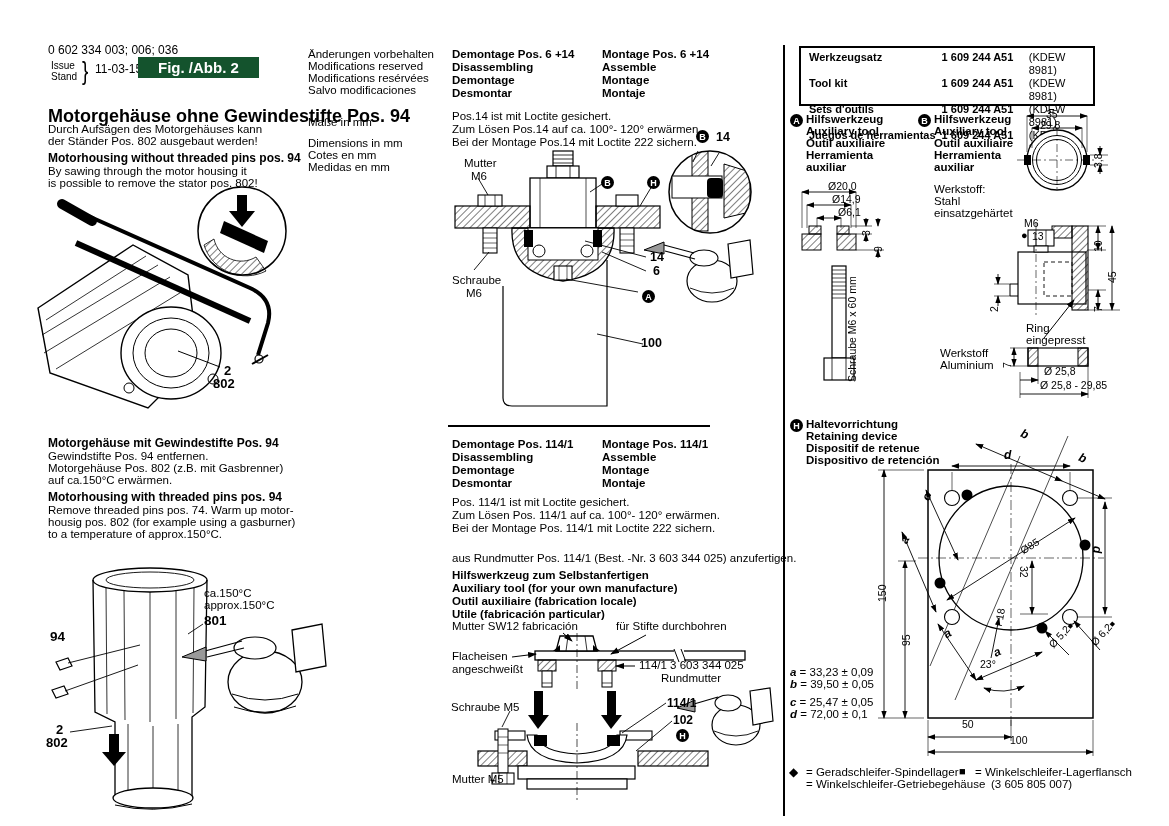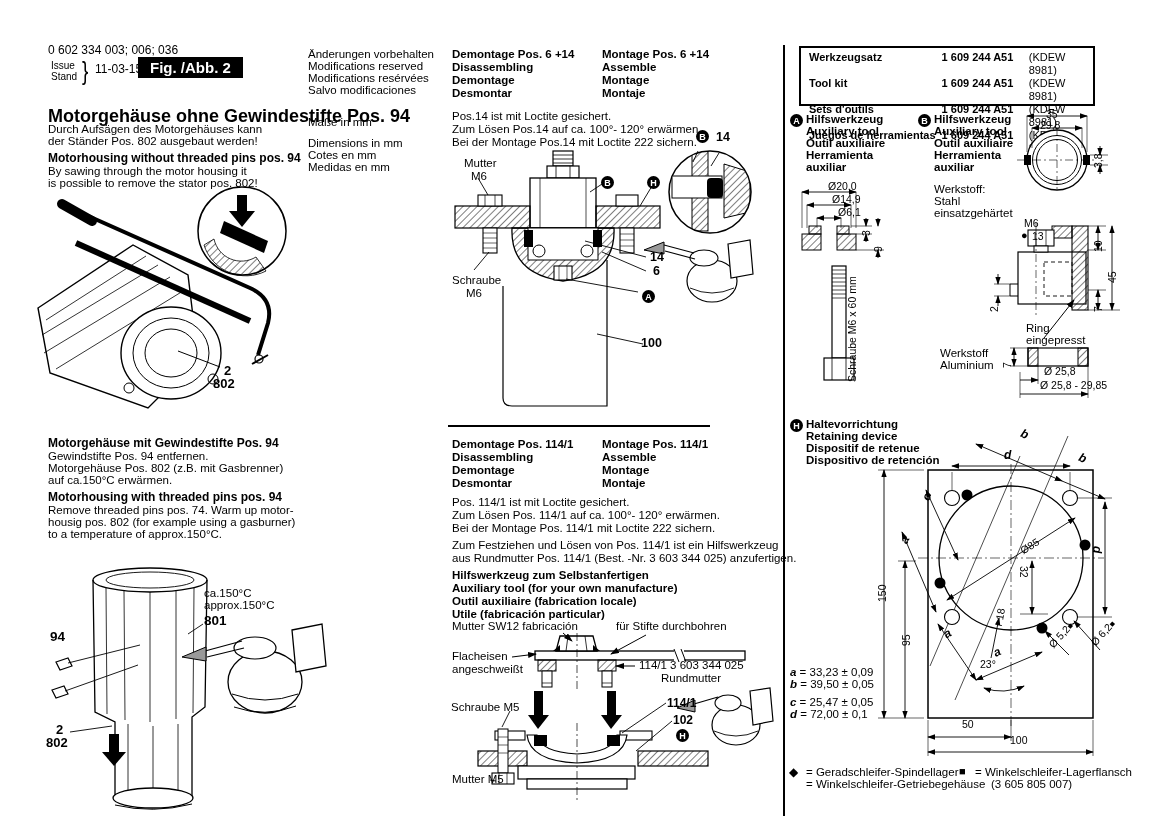--- a/index.html
+++ b/index.html
@@ -6,21 +6,21 @@
   body { background:#e8e8e8; font-family:"Liberation Sans", sans-serif; color:#000; }
   .page { position:relative; width:1169px; height:826px; background:#ffffff; overflow:hidden; margin:0 auto; }
   .abs { position:absolute; }
   .t  { font-size:11.5px; line-height:12.5px; white-space:nowrap; }
   .b  { font-weight:bold; }
   .i  { font-style:italic; }
   .xs { font-size:10px; }
   .pos { font-weight:bold; font-size:13px; }
   .dim { font-size:10.5px; white-space:nowrap; }
   .rot { transform-origin:0 0; white-space:nowrap; }
-  .badge-fig { background:#000000; color:#fff; font-weight:bold; font-size:15px; padding:2px 12px; }
+  .badge-fig { background:#14532d; color:#fff; font-weight:bold; font-size:15px; padding:2px 20px; }
   .cbadge { display:flex; align-items:center; justify-content:center; width:13px; height:13px;
             border-radius:50%; background:#000; color:#fff; font-size:9px; font-weight:bold; }
   .vline { background:#000; width:2px; }
   .hline { background:#000; height:2px; }
   .tkbox { border:2px solid #000; width:296px; height:60px; padding:3px 0 0 8px; }
   .tkrow { display:flex; font-size:11px; line-height:13px; }
   .tkrow .lab { width:140px; font-weight:bold; }
   .tkrow .num { width:92px; font-weight:bold; }
   .tkrow .code { }
   svg { position:absolute; overflow:visible; }
@@ -252,21 +252,20 @@
   <div class="t abs b" style="left:452px;top:451px">Disassembling</div>
   <div class="t abs b" style="left:452px;top:464px">Demontage</div>
   <div class="t abs b" style="left:452px;top:477px">Desmontar</div>
   <div class="t abs b" style="left:602px;top:438px">Montage Pos. 114/1</div>
   <div class="t abs b" style="left:602px;top:451px">Assemble</div>
   <div class="t abs b" style="left:602px;top:464px">Montage</div>
   <div class="t abs b" style="left:602px;top:477px">Montaje</div>
   <div class="t abs" style="left:452px;top:496px">Pos. 114/1 ist mit Loctite gesichert.</div>
   <div class="t abs" style="left:452px;top:509px">Zum Lösen Pos. 114/1 auf ca. 100°- 120° erwärmen.</div>
   <div class="t abs" style="left:452px;top:522px">Bei der Montage Pos. 114/1 mit Loctite 222 sichern.</div>
-  <div class="t abs" style="left:452px;top:539px">Zum Festziehen und Lösen von Pos. 114/1 ist ein Hilfswerkzeug</div>
   <div class="t abs" style="left:452px;top:552px">aus Rundmutter Pos. 114/1 (Best. -Nr. 3 603 344 025) anzufertigen.</div>
   <div class="t abs b" style="left:452px;top:569px">Hilfswerkzeug zum Selbstanfertigen</div>
   <div class="t abs b" style="left:452px;top:582px">Auxiliary tool (for your own manufacture)</div>
   <div class="t abs b" style="left:452px;top:595px">Outil auxiliaire (fabrication locale)</div>
   <div class="t abs b" style="left:452px;top:608px">Utile (fabricación particular)</div>
   <div class="t abs" style="left:452px;top:620px">Mutter SW12 fabricación</div>
   <div class="t abs" style="left:616px;top:620px">für Stifte durchbohren</div>
 
   <svg style="left:450px;top:633px" width="335" height="180" viewBox="0 0 335 180">
     <defs>

